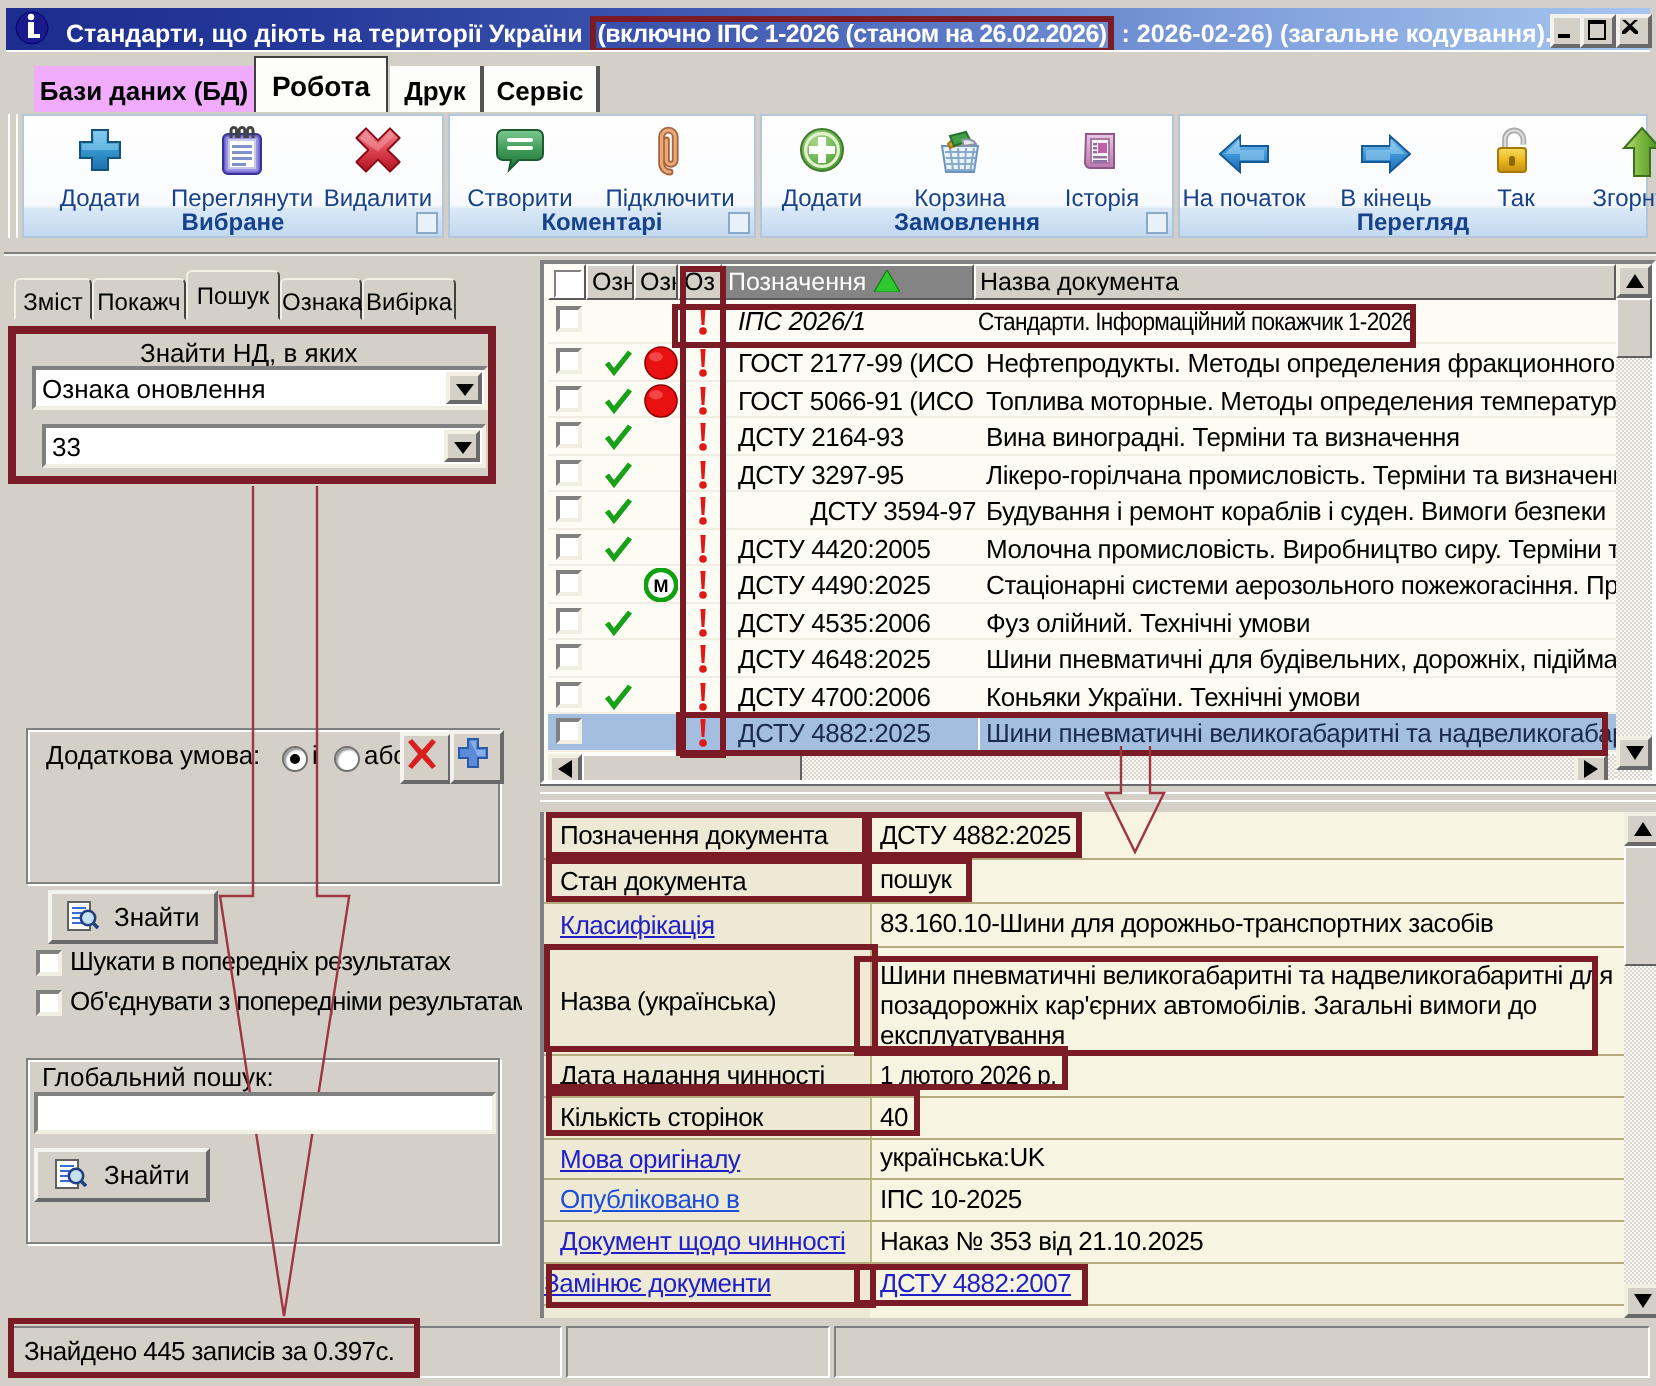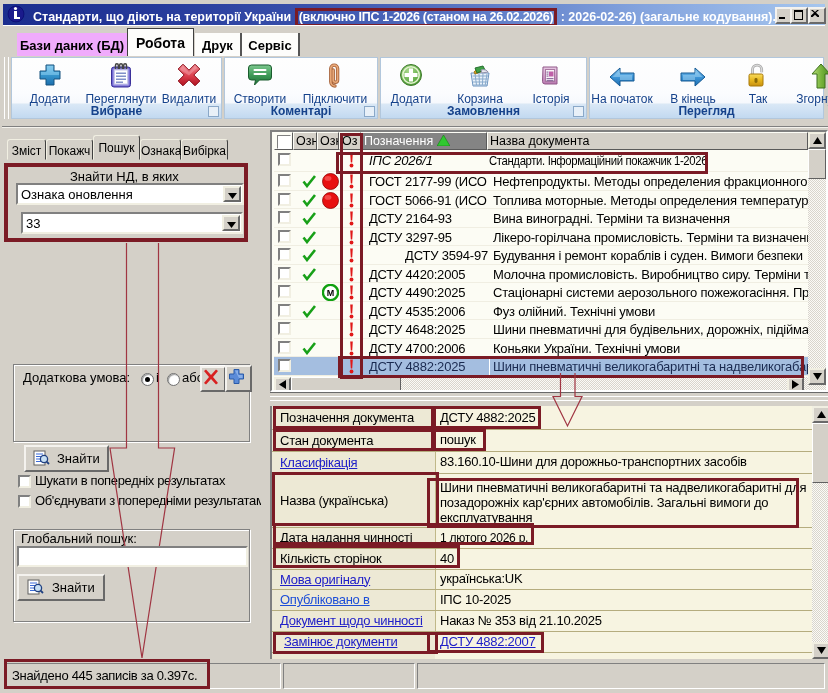--- a/index.html
+++ b/index.html
@@ -522,21 +522,21 @@
 <div class="abs" style="left:8px;top:183px;width:150px;height:21px;display:flex;align-items:center;">
         <span style="color:#1d4ed8;text-decoration:underline;">Опубліковано в</span>
       </div>
 <div class="abs" style="left:168px;top:183px;width:370px;height:21px;display:flex;align-items:center;line-height:16px;">ІПС 10-2025</div>
 <div class="abs" style="left:0;top:204px;width:540px;height:1px;background:#B5AC7E;"></div>
 <div class="abs" style="left:8px;top:204px;width:150px;height:21px;display:flex;align-items:center;">
         <span style="color:#2020C8;text-decoration:underline;">Документ щодо чинності</span>
       </div>
 <div class="abs" style="left:168px;top:204px;width:370px;height:21px;display:flex;align-items:center;line-height:16px;">Наказ № 353 від 21.10.2025</div>
 <div class="abs" style="left:0;top:225px;width:540px;height:1px;background:#B5AC7E;"></div>
-<div class="abs" style="left:12px;top:225px;width:150px;height:21px;display:flex;align-items:center;">
+<div class="abs" style="left:0;top:225px;width:150px;height:21px;display:flex;align-items:center;">
         <span style="color:#2020C8;text-decoration:underline;">Замінює документи</span>
       </div>
 <div class="abs" style="left:168px;top:225px;width:370px;height:21px;display:flex;align-items:center;line-height:16px;">
         <span style="color:#2020C8;text-decoration:underline;">ДСТУ 4882:2007</span>
       </div>
 <div class="abs" style="left:0;top:246px;width:540px;height:1px;background:#B5AC7E;"></div>
 <div class="abs" style="left:1px;top:0px;width:163px;height:23px;border:3px solid #7B1B25;box-sizing:border-box;z-index:10;"></div>
 <div class="abs" style="left:159px;top:0px;width:110px;height:23px;border:3px solid #7B1B25;box-sizing:border-box;z-index:10;"></div>
 <div class="abs" style="left:1px;top:23px;width:163px;height:22px;border:3px solid #7B1B25;box-sizing:border-box;z-index:10;"></div>
 <div class="abs" style="left:159px;top:23px;width:55px;height:22px;border:3px solid #7B1B25;box-sizing:border-box;z-index:10;"></div>

